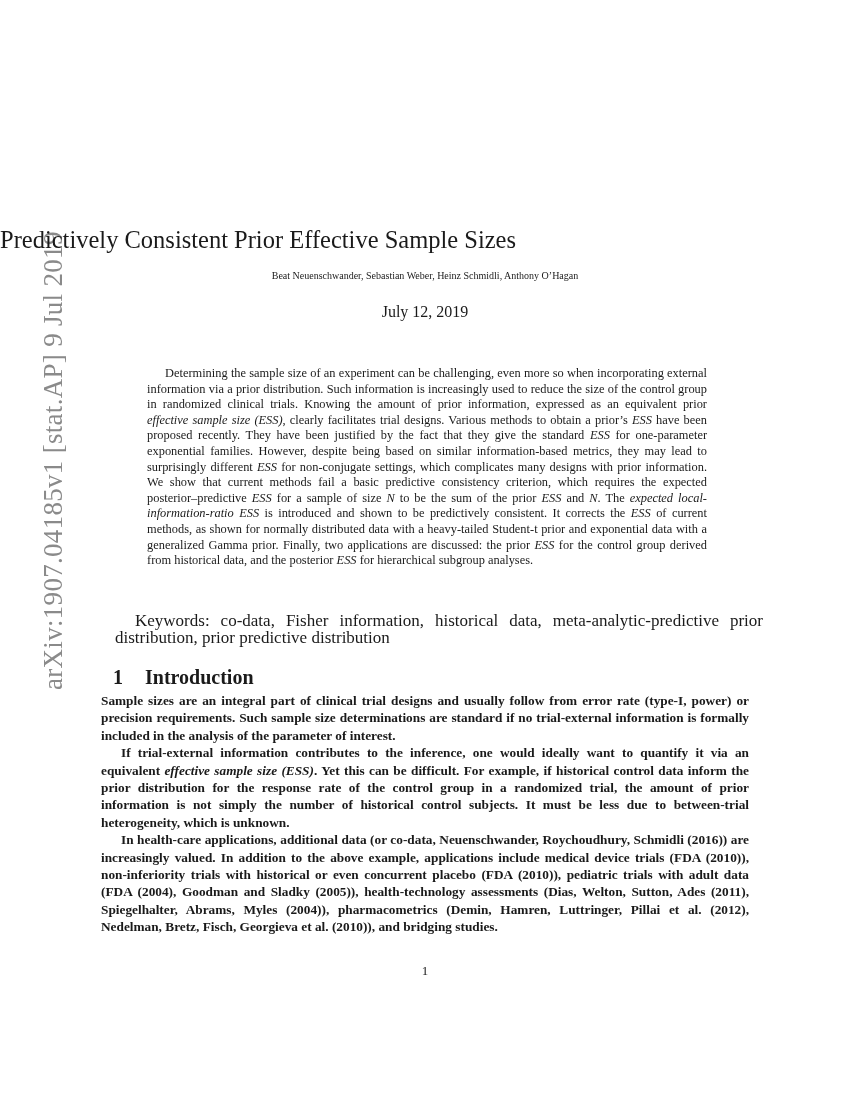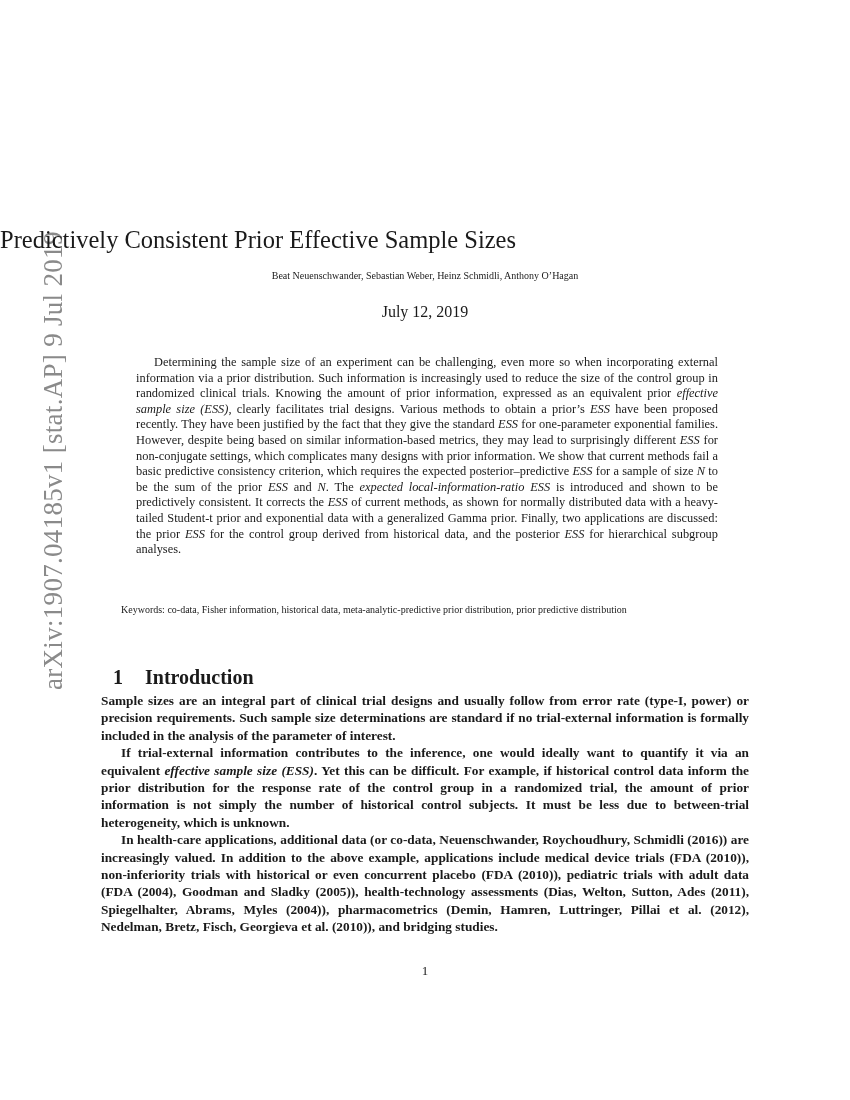--- a/index.html
+++ b/index.html
@@ -5,22 +5,22 @@
   html, body { margin: 0; padding: 0; background: #ffffff; }
   body { width: 850px; height: 1100px; position: relative; overflow: hidden;
          font-family: "Liberation Serif", "DejaVu Serif", serif; color: #1a1a1a; }
   .sidebar-stamp { position: absolute; left: 38px; top: 690px; transform-origin: 0 0;
          transform: rotate(-90deg); font-size: 27px; color: #8a8a8a; white-space: nowrap; letter-spacing: 0.3px; }
   .title { position: absolute; top: 226px; left: 0; width: 850px; font-size: 24.5px; }
   .authors { position: absolute; top: 270px; left: 0; width: 850px; text-align: center; font-size: 10px; }
   .date { position: absolute; top: 303px; left: 0; width: 850px; text-align: center; font-size: 16px; }
   .abstract { position: absolute; top: 355px; left: 136px; width: 582px; }
   .abstract h3 { margin: 0 0 5px 0; text-align: center; font-size: 13.5px; font-weight: bold; }
-  .abstract p { margin: 0; font-size: 12.4px; line-height: 15.6px; text-align: justify; text-indent: 18px; }
-  .keywords { position: absolute; top: 598px; left: 101px; width: 648px; font-size: 10px; line-height: 24px; text-align: justify; text-indent: 20px; margin: 0; }
+  .abstract p { margin: 11px; font-size: 12.4px; line-height: 15.6px; text-align: justify; text-indent: 18px; }
+  .keywords { position: absolute; top: 598px; left: 101px; width: 648px; font-size: 17px; line-height: 17px; text-align: justify; text-indent: 20px; margin: 14px; }
   .section-heading { position: absolute; top: 654px; left: 101px; font-size: 20px; font-weight: bold; margin: 12px; }
   .section-heading .num { display: inline-block; width: 32px; }
   .body-text { position: absolute; top: 692px; left: 101px; width: 648px; }
   .body-text p { margin: 0; font-size: 13.3px; line-height: 17.4px; text-align: justify; font-weight: bold; }
   .body-text p.indent { text-indent: 20px; }
   .page-number { position: absolute; top: 963px; left: 0; width: 850px; text-align: center; font-size: 13px; }
   em { font-style: italic; }
 </style>
 </head>
 <body>

